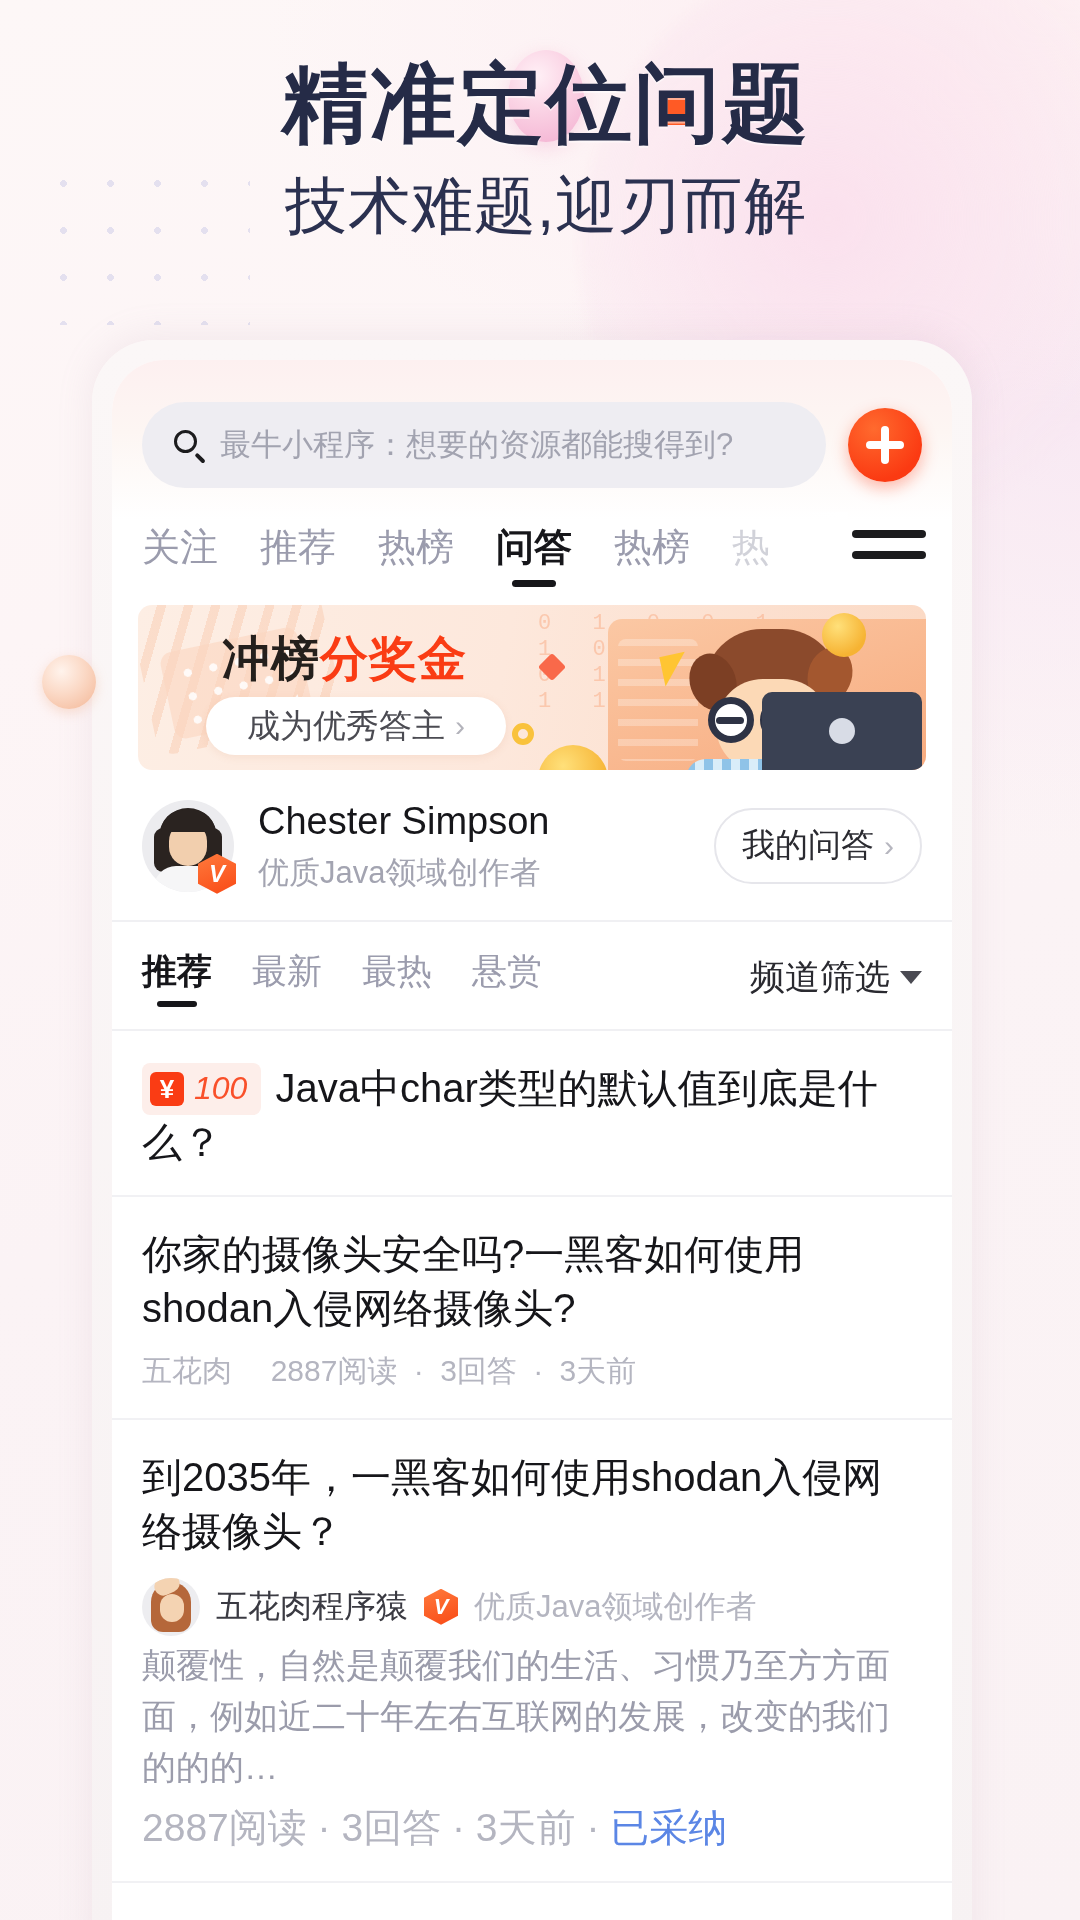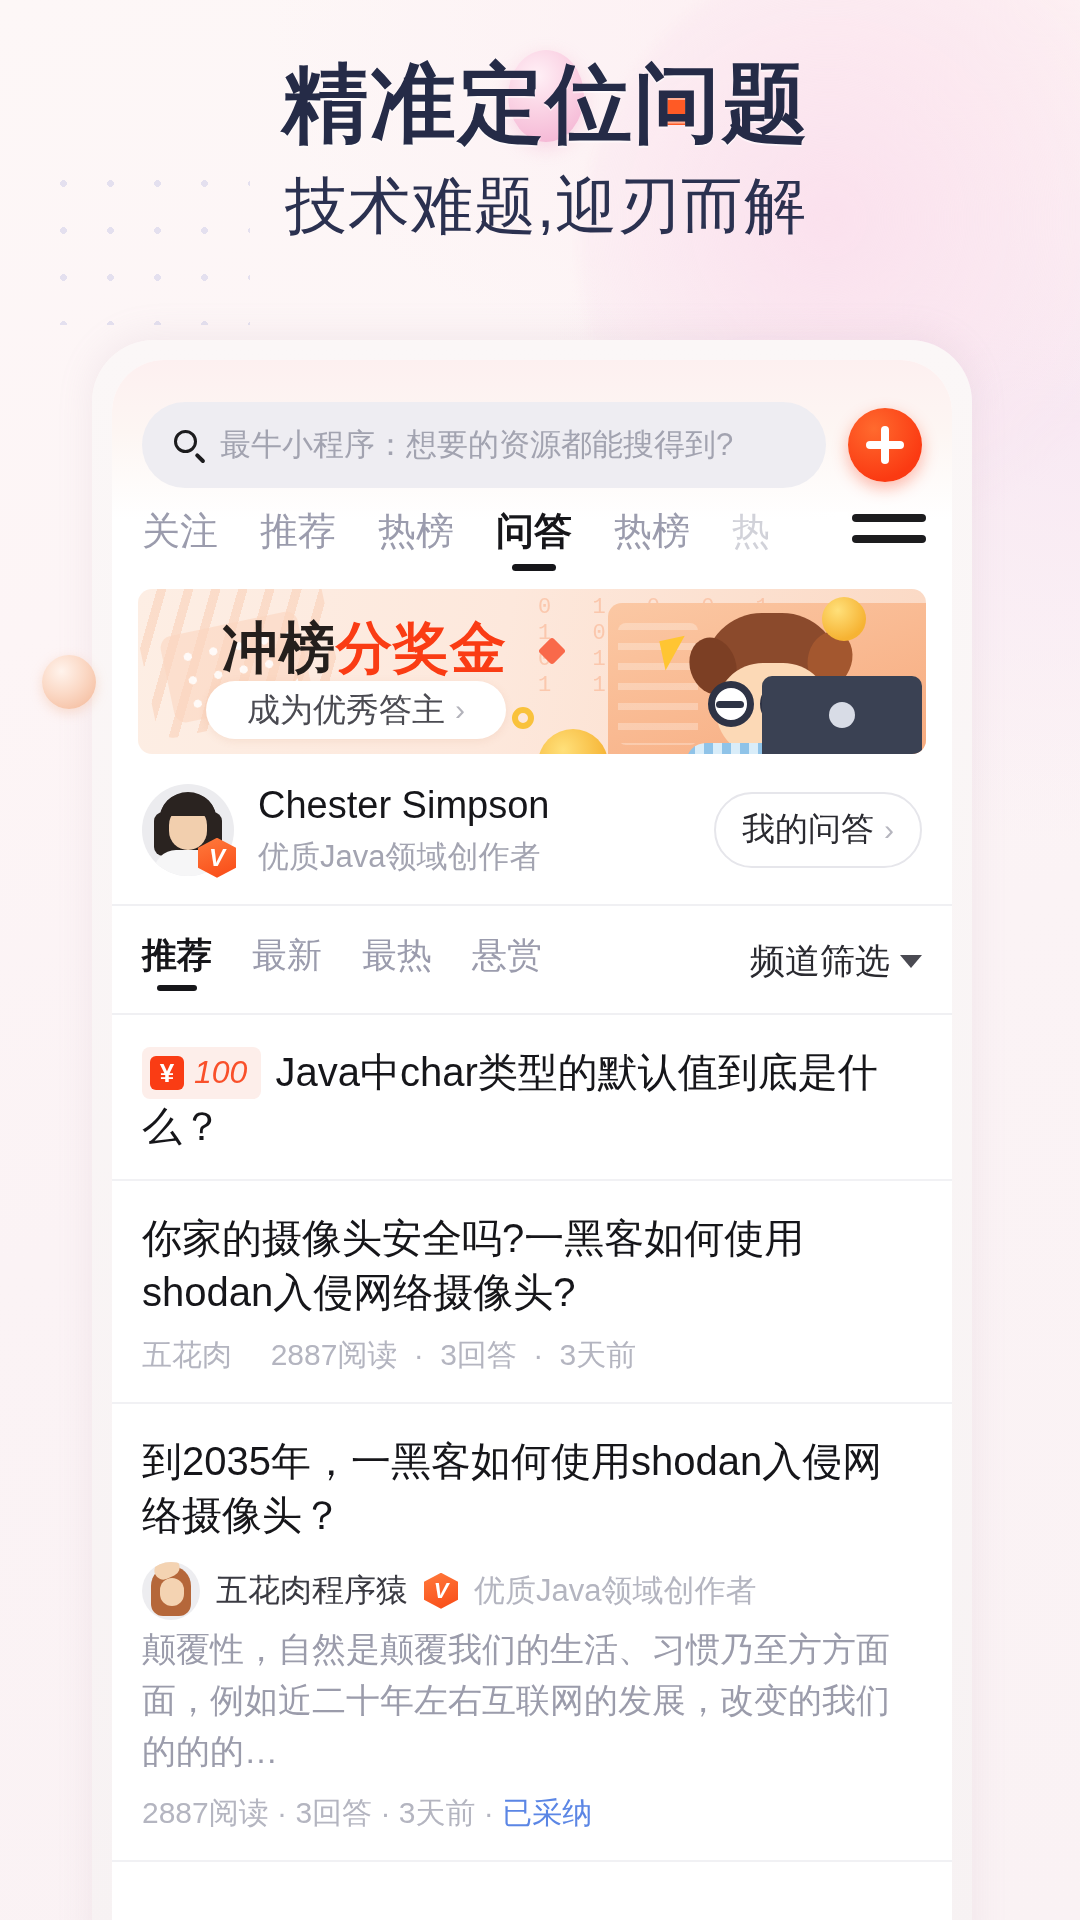--- a/index.html
+++ b/index.html
@@ -106,21 +106,21 @@
     box-shadow:0 6px 16px rgba(251,58,18,.35);
     position:relative;
   }
   .plus-btn::before,.plus-btn::after{
     content:"";position:absolute;background:#fff;border-radius:4px;
     left:50%;top:50%;
   }
   .plus-btn::before{width:38px;height:8px;margin-left:-19px;margin-top:-4px;}
   .plus-btn::after{width:8px;height:38px;margin-left:-4px;margin-top:-19px;}
   
-  .tabs-row{position:relative;display:flex;align-items:flex-start;padding:18px 0 0 30px;gap:0;}
+  .tabs-row{position:relative;display:flex;align-items:flex-start;padding:34px 0 0 30px;gap:0;}
   .tabs-scroll{display:flex;align-items:flex-start;gap:42px;flex:1;min-width:0;overflow:hidden;}
   .tab{font-size:38px;color:#9b9cad;white-space:nowrap;padding-bottom:14px;position:relative;}
   .tab.active{color:#16161a;font-weight:bold;}
   .tab.active::after{
     content:"";position:absolute;left:50%;margin-left:-22px;bottom:0;
     width:44px;height:7px;border-radius:4px;background:#16161a;
   }
   .tab.faded{opacity:.45;}
   .tab-fade-mask{
     position:absolute;right:104px;top:24px;width:70px;height:66px;
@@ -142,21 +142,21 @@
   .banner .kbd2{
     position:absolute;left:28px;top:34px;width:140px;height:88px;border-radius:12px;
     background:rgba(252,214,191,.6);transform:rotate(-12deg);
   }
   .banner .kbd2::before{
     content:"";position:absolute;inset:12px;
     background-image:radial-gradient(#fff 4px, transparent 4.5px);
     background-size:26px 24px;opacity:.85;
   }
   .banner-title{
-    position:absolute;left:84px;top:22px;font-size:56px;font-weight:bold;color:#241f1c;letter-spacing:1px;
+    position:absolute;left:84px;top:22px;font-size:48px;font-weight:bold;color:#241f1c;letter-spacing:1px;
   }
   .banner-title em{font-style:normal;color:#fa3c14;}
   .banner-cta{
     position:absolute;left:68px;top:92px;height:58px;min-width:300px;border-radius:30px;background:#fff;
     display:flex;align-items:center;justify-content:center;gap:4px;padding:0 26px;box-sizing:border-box;
     box-shadow:0 2px 8px rgba(200,120,80,.12);
   }
   .banner-cta .txt{font-size:33px;color:#4b4b52;}
   .banner-cta .chev{font-size:30px;color:#b3b3bb;margin-left:6px;}
   .banner-diamond{
@@ -291,21 +291,21 @@
   .qa-arm{position:absolute;left:12px;top:-2px;width:26px;height:18px;border-radius:12px;background:#f4d3b2;transform:rotate(-24deg);}
   .q-author-name{font-size:32px;color:#3a3a42;}
   .q-badge-v{
     width:34px;height:36px;background:linear-gradient(160deg,#ff7a3c,#f94a16);
     clip-path:polygon(50% 0,100% 25%,100% 75%,50% 100%,0 75%,0 25%);
     display:flex;align-items:center;justify-content:center;color:#fff;font-size:22px;font-weight:bold;font-style:italic;flex:none;
   }
   .q-badge-txt{font-size:31px;color:#b4b5c0;}
   .q-desc{font-size:34px;line-height:1.5;color:#9b9cab;margin-top:4px;}
   .accepted{color:#5b86e5;}
-  .q-meta-inline{font-size:30px;color:#b4b5c0;margin-top:16px;}
+  .q-meta-inline{font-size:39px;color:#b4b5c0;margin-top:8px;}
 </style>
 </head>
 <body>
 
 <div class="bg"></div>
 <div class="bg-soft-right"></div>
 <div class="bg-purple-glow"></div>
 <div class="dot-grid"></div>
 
 <div class="headline-wrap">

